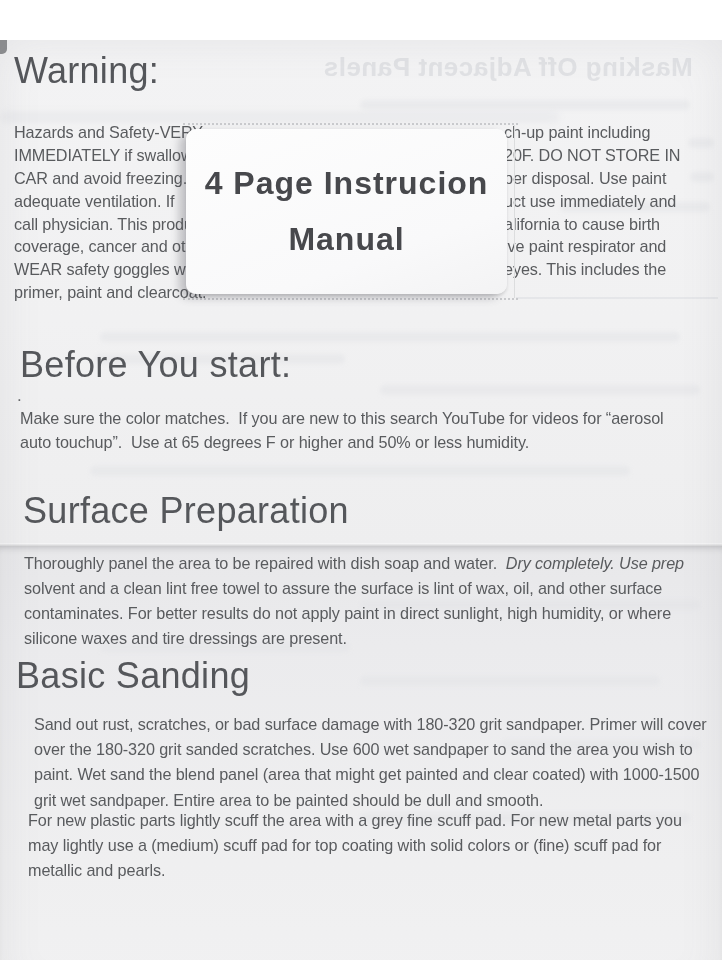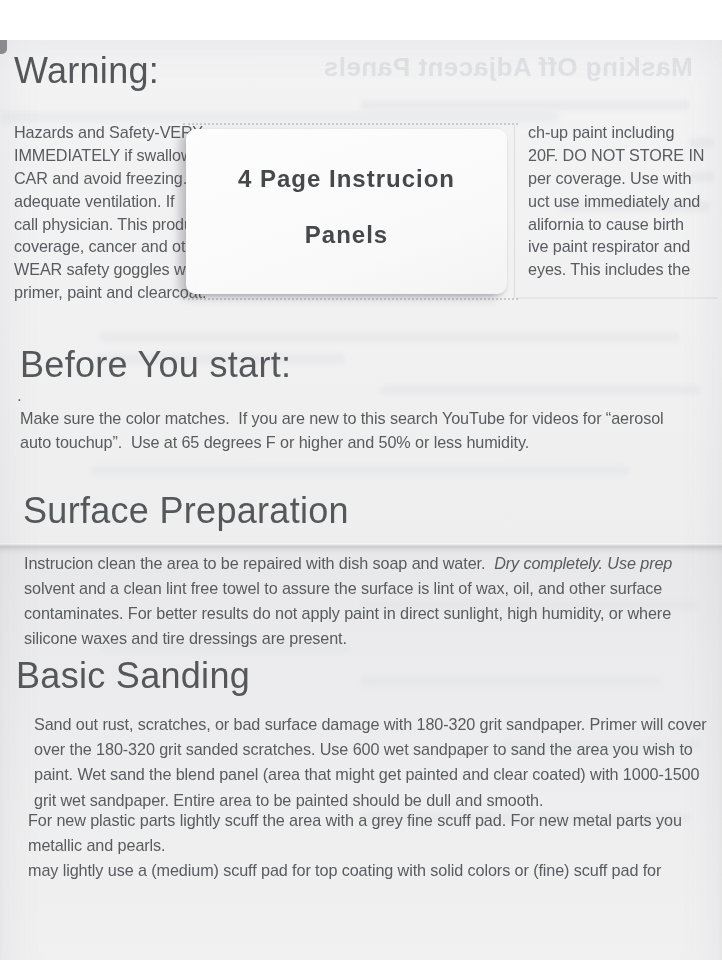--- a/index.html
+++ b/index.html
@@ -30,39 +30,39 @@
   #h-warning{left:14px;top:10px;}
   #h-bys{left:20px;top:304px;}
   #h-sp{left:23px;top:450px;}
   #h-bs{left:16px;top:615px;}
 
   .para{position:absolute;font-size:16.2px;color:#595b5e;letter-spacing:-0.1px;}
   .tline{white-space:pre;}
   #warn-lines{left:0;top:81px;width:722px;}
   #warn-lines .tline{position:relative;height:22.9px;line-height:22.9px;width:722px;}
   #warn-lines .frag-left{position:absolute;left:14px;}
-  #warn-lines .frag-right{position:absolute;left:528px;}
+  #warn-lines .frag-right{position:absolute;left:504px;}
   #bys-para{left:20px;top:366px;line-height:24px;}
   #sp-para{left:24px;top:511px;line-height:25px;}
   #bs-para1{left:34px;top:672px;line-height:25.2px;}
   #bs-para2{left:28px;top:768px;line-height:25.2px;}
   .it{font-style:italic;}
   .stray{position:absolute;left:17px;top:346px;font-size:17px;color:#66686b;}
 
   .perf{position:absolute;border-top:2px dotted #c3c4c7;opacity:.85;z-index:2;}
   #perf-top{left:183px;top:83px;width:335px;}
   #perf-bottom{left:183px;top:258px;width:335px;}
   .liner-edge{position:absolute;left:514px;top:85px;width:1px;height:173px;background:#dcddde;z-index:2;}
   .crease-right{position:absolute;left:516px;top:257px;width:202px;height:2px;background:#dfe0e3;opacity:.65;}
 
   .sticker{position:absolute;left:186px;top:89px;width:321px;height:165px;z-index:5;
     background:linear-gradient(160deg,#fdfdfd 0%,#f9f9fa 70%,#f3f3f4 100%);
     border-radius:10px;
     box-shadow:-7px 4px 8px rgba(80,80,90,0.30),0 2px 3px rgba(0,0,0,0.10);}
-  .sticker-line{position:absolute;width:100%;text-align:center;font-size:24px;font-weight:700;
+  .sticker-line{position:absolute;width:100%;text-align:center;font-size:32px;font-weight:700;
     color:#47484c;letter-spacing:1px;white-space:nowrap;}
   #sticker-l1{top:36px;}
   #sticker-l2{top:92px;}
 </style>
 </head>
 <body>
 
 <div class="photo">
 
   <div class="sheet-top"></div>
@@ -85,60 +85,60 @@
   <div class="smudge" style="left:100px;top:602px;width:250px;"></div>
   <div class="smudge" style="left:360px;top:636px;width:300px;"></div>
   <div class="smudge" style="left:500px;top:700px;width:200px;"></div>
   <div class="smudge" style="left:360px;top:773px;width:330px;"></div>
 
   <h1 class="h1" id="h-warning">Warning:</h1>
 
   <div class="para" id="warn-lines">
       <div class="tline"><span class="frag-left">Hazards and Safety-VERY</span><span class="frag-right">ch-up paint including</span></div>
       <div class="tline"><span class="frag-left">IMMEDIATELY if swallow</span><span class="frag-right">20F. DO NOT STORE IN</span></div>
-      <div class="tline"><span class="frag-left">CAR and avoid freezing.</span><span class="frag-right">per coverage. Use with</span></div>
+      <div class="tline"><span class="frag-left">CAR and avoid freezing.</span><span class="frag-right">per disposal. Use paint</span></div>
       <div class="tline"><span class="frag-left">adequate ventilation. If</span><span class="frag-right">uct use immediately and</span></div>
       <div class="tline"><span class="frag-left">call physician. This produ</span><span class="frag-right">alifornia to cause birth</span></div>
       <div class="tline"><span class="frag-left">coverage, cancer and othe</span><span class="frag-right">ive paint respirator and</span></div>
       <div class="tline"><span class="frag-left">WEAR safety goggles wh</span><span class="frag-right">eyes. This includes the</span></div>
       <div class="tline"><span class="frag-left">primer, paint and clearcoat.</span><span class="frag-right"></span></div>
     </div>
 
   <div class="perf" id="perf-top"></div>
   <div class="perf" id="perf-bottom"></div>
   <div class="liner-edge"></div>
   <div class="crease-right"></div>
 
   <div class="sticker">
     <div class="sticker-line" id="sticker-l1">4 Page Instrucion</div>
-    <div class="sticker-line" id="sticker-l2">Panels</div>
+    <div class="sticker-line" id="sticker-l2">Manual</div>
   </div>
 
   <h1 class="h1" id="h-bys">Before You start:</h1>
   <div class="stray">.</div>
   <div class="para" id="bys-para">
       <div class="tline">Make sure the color matches.  If you are new to this search YouTube for videos for “aerosol</div>
       <div class="tline">auto touchup”.  Use at 65 degrees F or higher and 50% or less humidity.</div>
     </div>
 
   <h1 class="h1" id="h-sp">Surface Preparation</h1>
   <div class="para" id="sp-para">
-      <div class="tline"><span>Instrucion clean the area to be repaired with dish soap and water.  </span><span class="it">Dry completely. Use prep</span></div>
+      <div class="tline"><span>Thoroughly panel the area to be repaired with dish soap and water.  </span><span class="it">Dry completely. Use prep</span></div>
       <div class="tline">solvent and a clean lint free towel to assure the surface is lint of wax, oil, and other surface</div>
       <div class="tline">contaminates. For better results do not apply paint in direct sunlight, high humidity, or where</div>
       <div class="tline">silicone waxes and tire dressings are present.</div>
     </div>
 
   <h1 class="h1" id="h-bs">Basic Sanding</h1>
   <div class="para" id="bs-para1">
       <div class="tline">Sand out rust, scratches, or bad surface damage with 180-320 grit sandpaper. Primer will cover</div>
       <div class="tline">over the 180-320 grit sanded scratches. Use 600 wet sandpaper to sand the area you wish to</div>
       <div class="tline">paint. Wet sand the blend panel (area that might get painted and clear coated) with 1000-1500</div>
       <div class="tline">grit wet sandpaper. Entire area to be painted should be dull and smooth.</div>
     </div>
   <div class="para" id="bs-para2">
       <div class="tline">For new plastic parts lightly scuff the area with a grey fine scuff pad. For new metal parts you</div>
+      <div class="tline">may lightly use a (medium) scuff pad for top coating with solid colors or (fine) scuff pad for</div>
       <div class="tline">metallic and pearls.</div>
-      <div class="tline">may lightly use a (medium) scuff pad for top coating with solid colors or (fine) scuff pad for</div>
     </div>
 
   <div class="vignette"></div>
 </div>
 
 </body></html>

